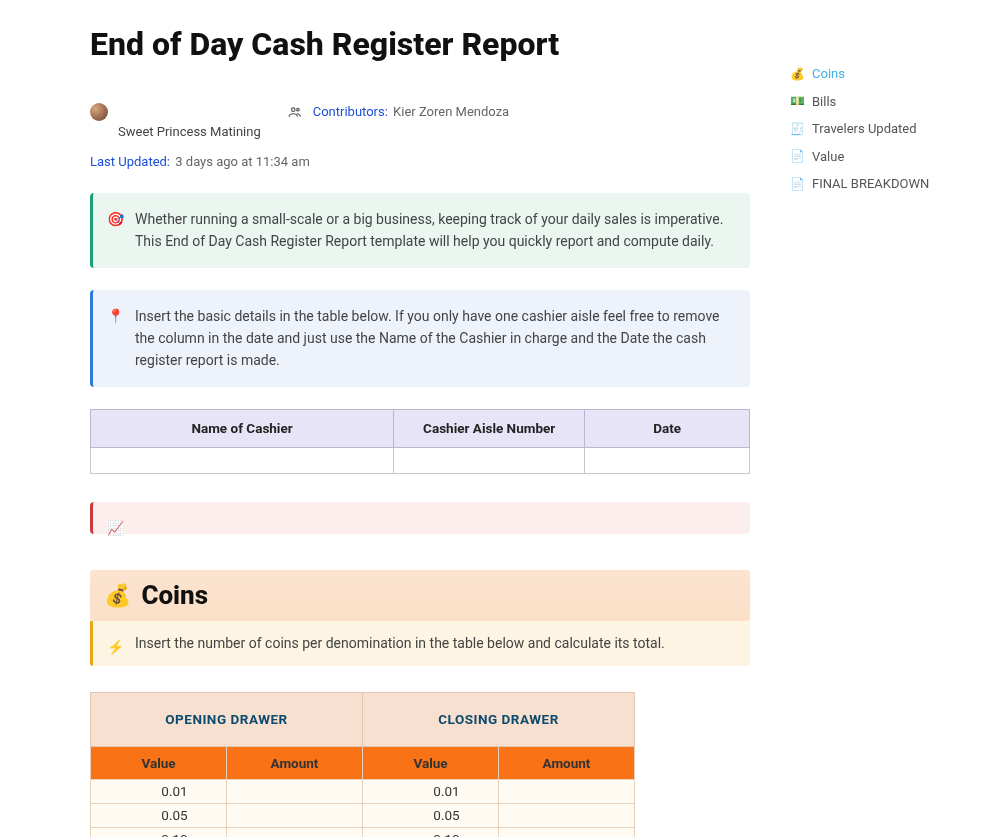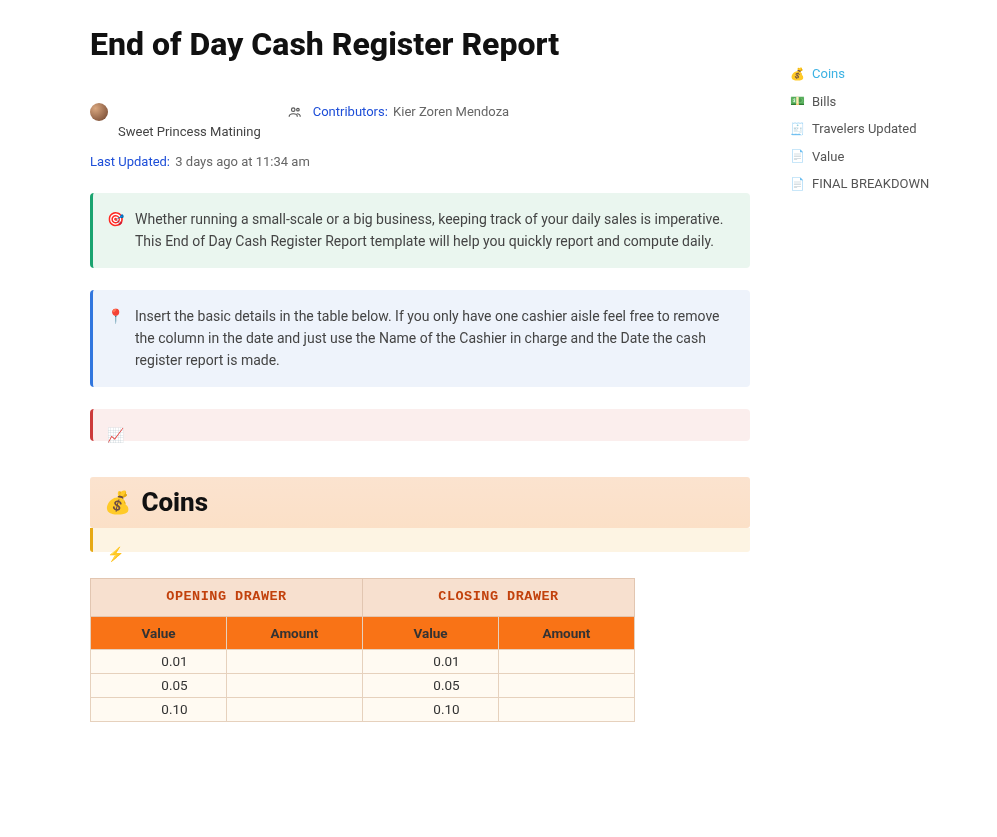--- a/index.html
+++ b/index.html
@@ -164,25 +164,24 @@
   }
   table.coins-table {
     width: 100%;
     border-collapse: collapse;
     text-align: center;
     font-size: 13.5px;
   }
   table.coins-table th.group {
     background: #f7e0cf;
     border: 1px solid #e2c6b1;
-    padding: 8px 4px;
+    padding: 16px 4px;
     font-weight: 700;
-    color: #c2410c;
+    color: #0c4a6e;
     letter-spacing: 0.5px;
-    font-family: Liberation Mono, monospace;
   }
   table.coins-table th.sub {
     background: #f97316;
     border: 1px solid #e6d1bd;
     padding: 6px 4px;
     font-weight: 700;
     color: #333;
   }
   table.coins-table td {
     border: 1px solid #e6d1bd;
@@ -239,32 +238,49 @@
     <div class="callout green">
       <span class="c-icon">🎯</span>
       <span>Whether running a small-scale or a big business, keeping track of your daily sales is imperative. This End of Day Cash Register Report template will help you quickly report and compute daily.</span>
     </div>
 
     <div class="callout blue">
       <span class="c-icon">📍</span>
       <span>Insert the basic details in the table below. If you only have one cashier aisle feel free to remove the column in the date and just use the Name of the Cashier in charge and the Date the cash register report is made.</span>
     </div>
 
+    <table class="cashier-table">
+      <thead>
+        <tr>
+          <th style="width:46%">Name of Cashier</th>
+          <th style="width:29%">Cashier Aisle Number</th>
+          <th style="width:25%">Date</th>
+        </tr>
+      </thead>
+      <tbody>
+        <tr>
+          <td></td>
+          <td></td>
+          <td></td>
+        </tr>
+      </tbody>
+    </table>
 
     <div class="callout pink">
       <span class="c-icon">📈</span>
     </div>
 
     <div class="section-head">
       <span class="h-icon">💰</span>
       <h2>Coins</h2>
     </div>
 
     <div class="callout yellow" style="margin-bottom:0; border-radius:0 0 3px 3px;">
       <span class="c-icon">⚡</span>
+      <span>Insert the number of coins per denomination in the table below and calculate its total.</span>
     </div>
 
     <div class="coins-table-wrap">
       <table class="coins-table">
         <thead>
           <tr>
             <th class="group" colspan="2">OPENING DRAWER</th>
             <th class="group" colspan="2">CLOSING DRAWER</th>
           </tr>
           <tr>

